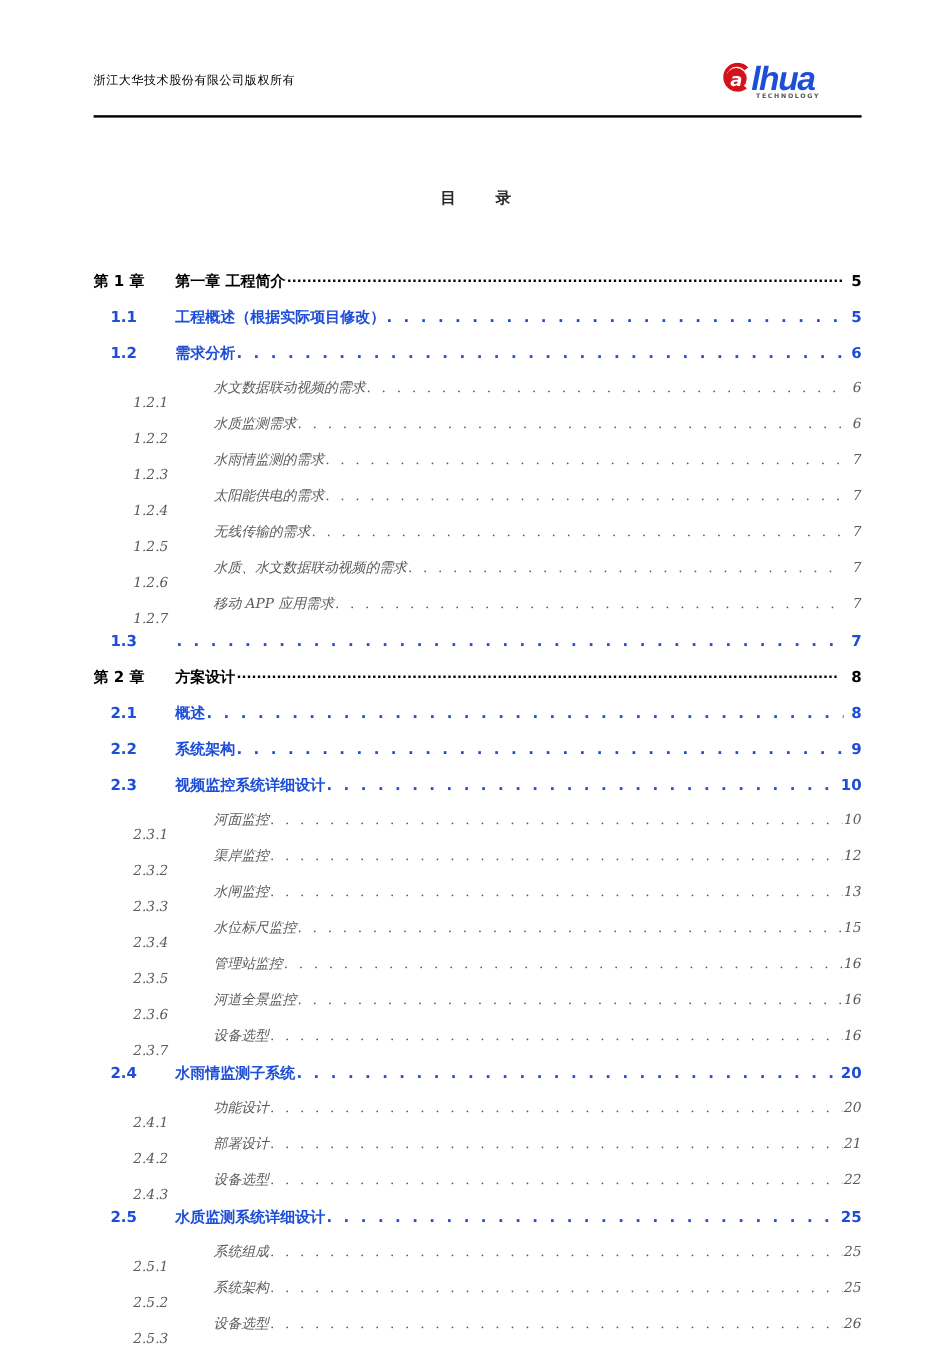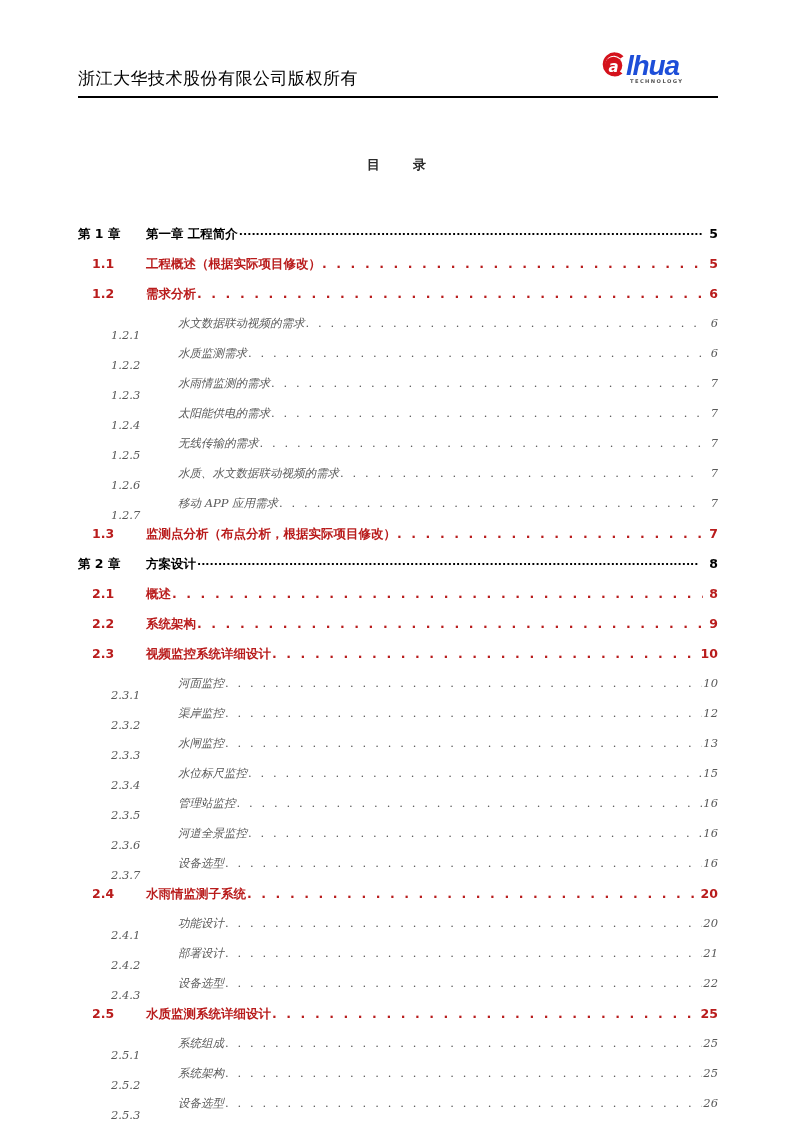--- a/index.html
+++ b/index.html
@@ -19,23 +19,23 @@
   .page-header {
     position: absolute;
     left: 78px;
     top: 48px;
     width: 640px;
     height: 50px;
   }
   .header-text {
     position: absolute;
     left: 0px;
-    bottom: 8px;
+    bottom: 24px;
     font-family: "DejaVu Sans", "Liberation Sans", sans-serif;
-    font-size: 17px;
+    font-size: 10px;
     color: #000000;
     letter-spacing: 0.5px;
     white-space: nowrap;
   }
   .header-rule {
     position: absolute;
     left: 0;
     right: 0;
     bottom: 0;
     height: 1.6px;
@@ -156,21 +156,21 @@
     top: -1px;
   }
   .lvl1 .pnum { min-width: 14px; }
 
   
   .lvl2 {
     height: 30px;
     font-family: "DejaVu Sans", "Liberation Sans", sans-serif;
     font-weight: 700;
     font-size: 12.5px;
-    color: #b91c1c;
+    color: #1d4ed8;
     padding-left: 14px;
   }
   .lvl2 .num { width: 54px; }
   .lvl2 .leader {
     font-size: 12.5px;
     letter-spacing: 2.6px;
   }
   .lvl2 .pnum { min-width: 14px; }
 
   
@@ -271,21 +271,20 @@
       <span class="pnum">7</span>
     </div>
     <div class="toc-row lvl3">
       <span class="num">1.2.7</span>
       <span class="label">移动 APP 应用需求</span>
       <span class="leader">. . . . . . . . . . . . . . . . . . . . . . . . . . . . . . . . . . . . . . . . . . . . . . . . . . . . . . . . . . . . . . . . . . . . . . . . . . . . . . .</span>
       <span class="pnum">7</span>
     </div>
     <div class="toc-row lvl2">
       <span class="num">1.3</span>
-      <span class="label">监测点分析（布点分析，根据实际项目修改）</span>
       <span class="leader">. . . . . . . . . . . . . . . . . . . . . . . . . . . . . . . . . . . . . . . . . . . . . . . . . . . . . . . . . . . . . . . . . . . . . . . . . . . . . . .</span>
       <span class="pnum">7</span>
     </div>
     <div class="toc-row lvl1">
       <span class="num">第 2 章</span>
       <span class="label">方案设计</span>
       <span class="leader">........................................................................................................................</span>
       <span class="pnum">8</span>
     </div>
     <div class="toc-row lvl2">

